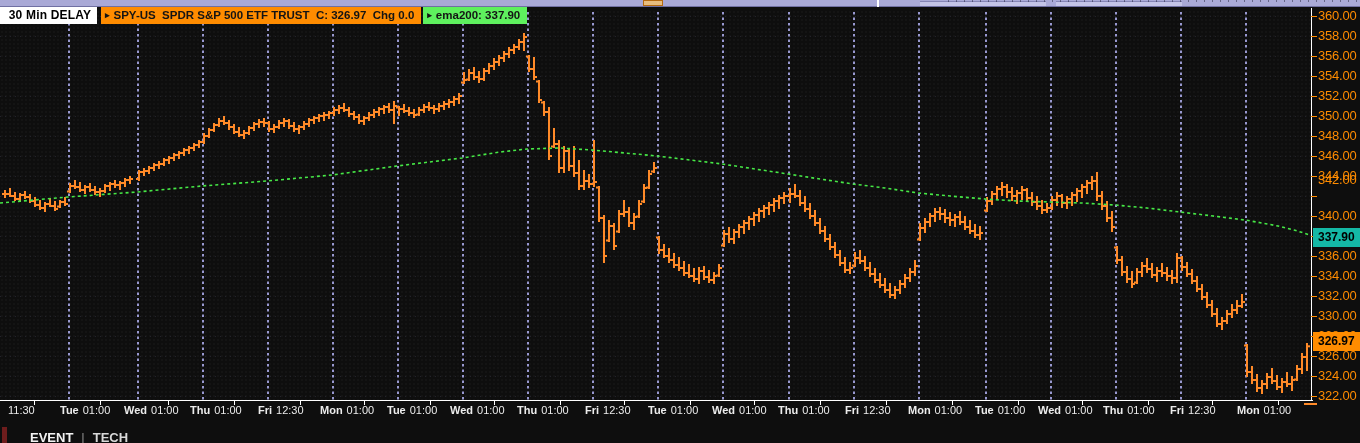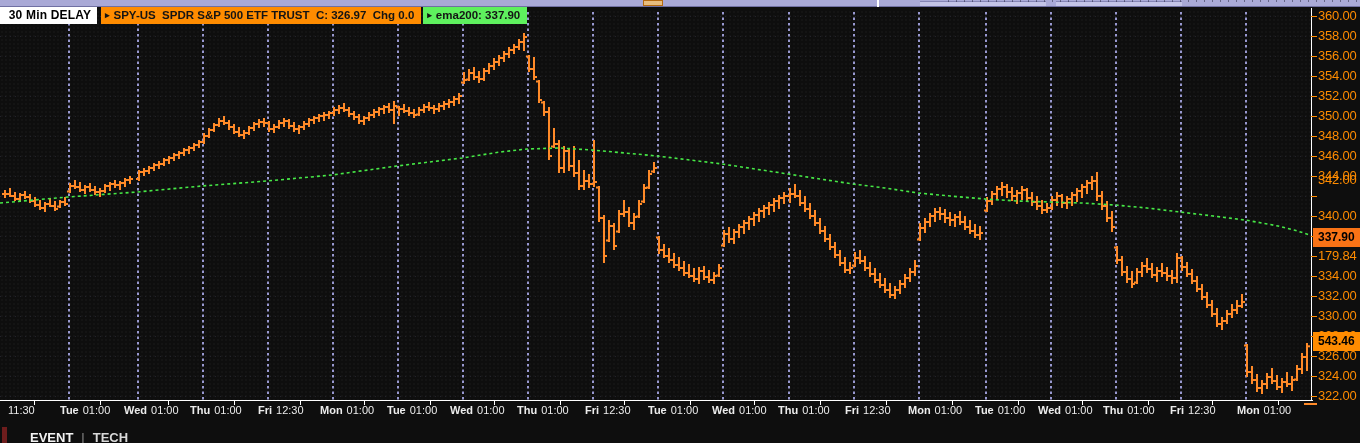--- a/index.html
+++ b/index.html
@@ -938,21 +938,21 @@
       <div class="price-label" style="top: 50px;">356.00</div>
       <div class="price-label" style="top: 70px;">354.00</div>
       <div class="price-label" style="top: 90px; text-align: right;">352.00</div>
       <div class="price-label" style="top: 110px;">350.00</div>
       <div class="price-label" style="top: 130px;">348.00</div>
       <div class="price-label" style="top: 150px;">346.00</div>
       <div class="price-label" style="top: 170px;">344.00</div>
       <div class="price-label" style="top: 174px;">342.00</div>
       <div class="price-label" style="top: 210px;">340.00</div>
       <div class="price-label" style="top: 230px;">338.00</div>
-      <div class="price-label" style="top: 250px;">179.84</div>
+      <div class="price-label" style="top: 250px;">336.00</div>
       <div class="price-label" style="top: 270px;">334.00</div>
       <div class="price-label" style="top: 290px;">332.00</div>
       <div class="price-label" style="top: 310px;">330.00</div>
       <div class="price-label" style="top: 330px;">328.00</div>
       <div class="price-label" style="top: 350px;">326.00</div>
       <div class="price-label" style="top: 370px;">324.00</div>
       <div class="price-label" style="top: 390px; text-align: right;">322.00</div>
     </div>
   <div id="time-axis">
       <div class="time-label" style="left: 8px;">11:30</div>
@@ -970,19 +970,19 @@
       <div class="time-label" style="left: 778px;"><b>Thu</b>01:00</div>
       <div class="time-label" style="left: 845px;"><b>Fri</b>12:30</div>
       <div class="time-label" style="left: 908px;"><b>Mon</b>01:00</div>
       <div class="time-label" style="left: 975px;"><b>Tue</b>01:00</div>
       <div class="time-label" style="left: 1038px;"><b>Wed</b>01:00</div>
       <div class="time-label" style="left: 1103px;"><b>Thu</b>01:00</div>
       <div class="time-label" style="left: 1170px;"><b>Fri</b>12:30</div>
       <div class="time-label" style="left: 1237px;"><b>Mon</b>01:00</div>
     </div>
 
-  <div class="axis-badge" id="ema-badge" style="top: 228px; background: #f97316;">337.90</div>
-  <div class="axis-badge" id="last-badge" style="top: 332px; background: rgb(255, 140, 0);">543.46</div>
+  <div class="axis-badge" id="ema-badge" style="top: 228px; background: #14b8a6;">337.90</div>
+  <div class="axis-badge" id="last-badge" style="top: 332px; background: rgb(255, 140, 0);">326.97</div>
 
   <div class="corner-sliver"></div>
   <div class="footer"><span class="ev">EVENT</span><span class="sep">|</span><span class="tech">TECH</span></div>
 
 </div>
 
 </body></html>

